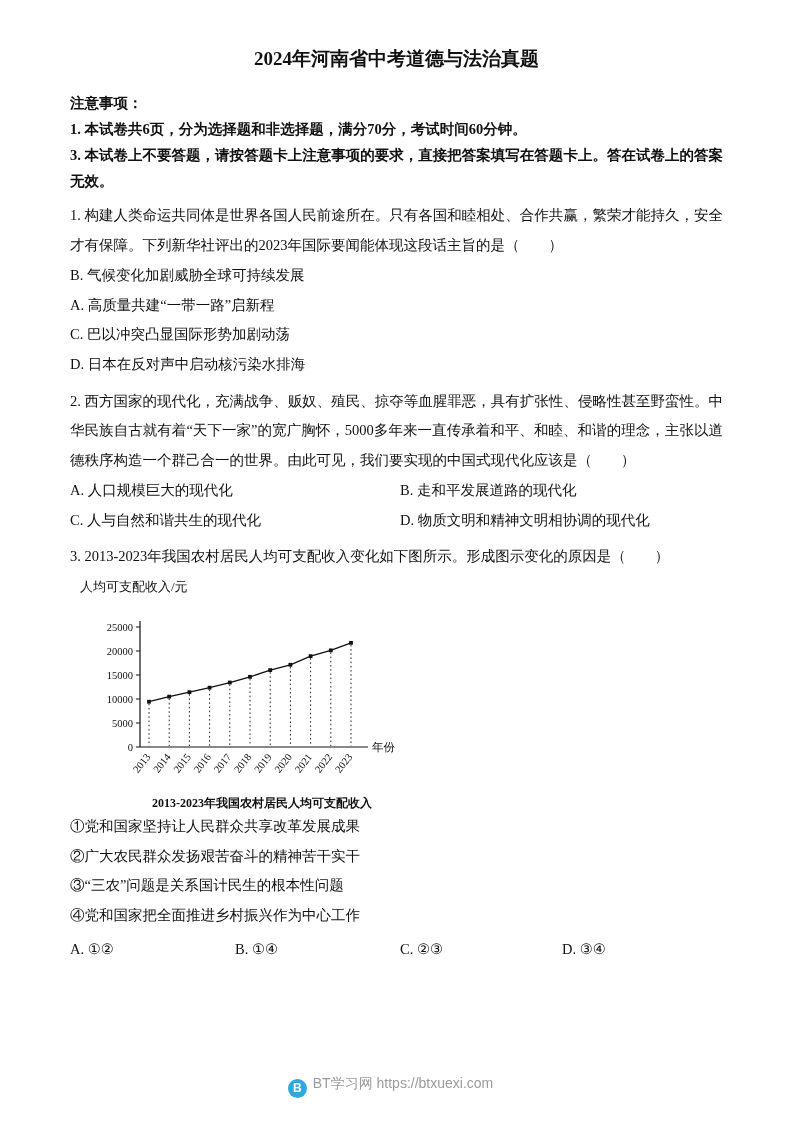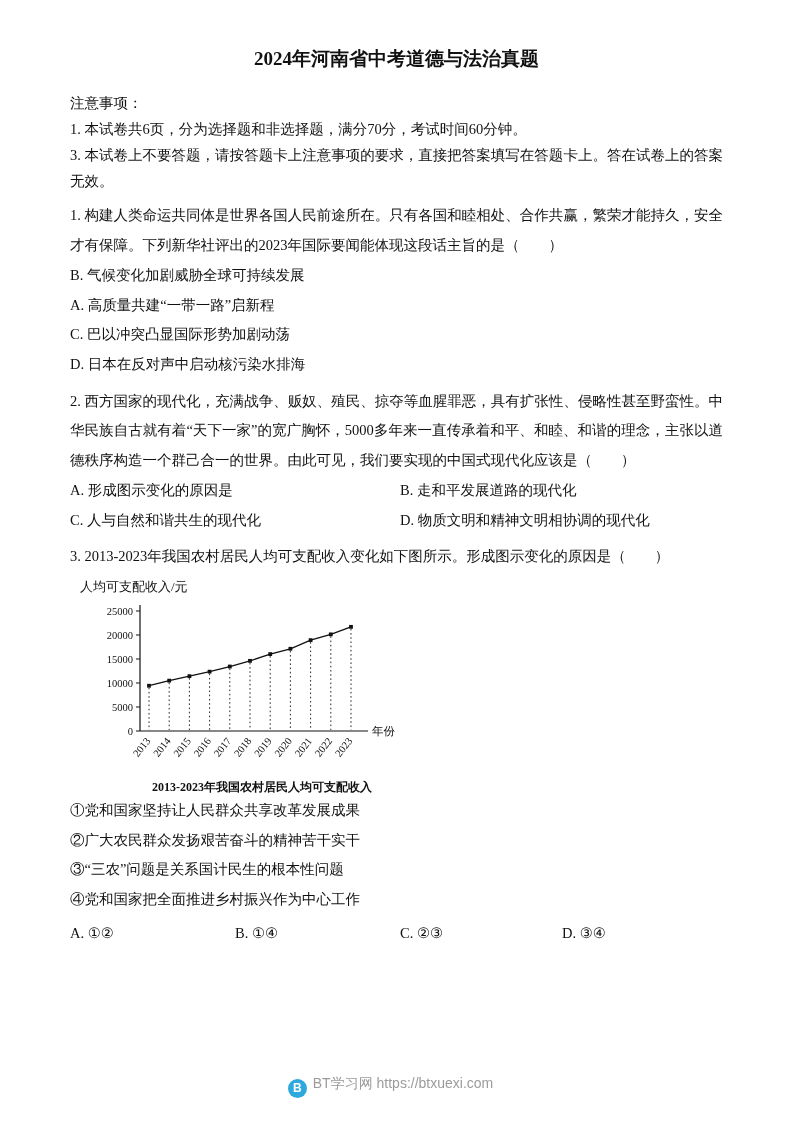--- a/index.html
+++ b/index.html
@@ -8,27 +8,27 @@
     width: 793px; height: 1122px;
     position: relative; overflow: hidden;
     font-family: "Liberation Serif", "DejaVu Serif", serif;
     color: #111111; font-size: 14.5px;
   }
   .content { padding: 46px 70px 0 70px; }
   .title {
     text-align: center; font-size: 19px; font-weight: 700;
     margin-bottom: 18px;
   }
-  .notice-line { line-height: 1.8; font-weight: 400; text-align: justify; }
+  .notice-line { line-height: 1.8; font-weight: 700; text-align: justify; }
   .section-heading { line-height: 1.8; font-weight: 700; text-align: justify; margin-top: 5px; }
   .qtext { line-height: 2.05; text-align: justify; margin-top: 7px; }
   .opt { line-height: 2.05; }
   .opt-grid { display: grid; grid-template-columns: 330px 1fr; line-height: 2.05; }
   .chart-wrap { margin-top: 6px; margin-left: 6px; width: 372px; }
-  .chart-ylabel { font-size: 13px; margin-left: 4px; margin-bottom: 1px; }
+  .chart-ylabel { font-size: 13px; margin-left: 4px; margin-bottom: 17px; }
   .chart-caption { text-align: center; font-weight: 700; font-size: 12px; margin-top: 0px; }
   .stmt { line-height: 2.05; }
   .q3-opts { display: grid; grid-template-columns: 165px 165px 162px 1fr; line-height: 2.2; margin-top: 3px; }
   svg { font-family: "Liberation Serif", "DejaVu Serif", serif; display: block; }
   .footer {
     position: absolute; left: 0; right: 12px; bottom: 24px;
     text-align: center; color: #9b9b9b; font-size: 14px;
     font-family: Liberation Sans, sans-serif;
   }
   .footer .logo {
@@ -52,21 +52,21 @@
 
 
   <p class="qtext">1. 构建人类命运共同体是世界各国人民前途所在。只有各国和睦相处、合作共赢，繁荣才能持久，安全才有保障。下列新华社评出的2023年国际要闻能体现这段话主旨的是（　　）</p>
   <div class="opt">B. 气候变化加剧威胁全球可持续发展</div>
   <div class="opt">A. 高质量共建“一带一路”启新程</div>
   <div class="opt">C. 巴以冲突凸显国际形势加剧动荡</div>
   <div class="opt">D. 日本在反对声中启动核污染水排海</div>
 
   <p class="qtext">2. 西方国家的现代化，充满战争、贩奴、殖民、掠夺等血腥罪恶，具有扩张性、侵略性甚至野蛮性。中华民族自古就有着“天下一家”的宽广胸怀，5000多年来一直传承着和平、和睦、和谐的理念，主张以道德秩序构造一个群己合一的世界。由此可见，我们要实现的中国式现代化应该是（　　）</p>
   <div class="opt-grid">
-    <div>A. 形成图示变化的原因是</div>
+    <div>A. 人口规模巨大的现代化</div>
     <div>B. 走和平发展道路的现代化</div>
     <div>C. 人与自然和谐共生的现代化</div>
     <div>D. 物质文明和精神文明相协调的现代化</div>
   </div>
 
   <p class="qtext">3. 2013-2023年我国农村居民人均可支配收入变化如下图所示。形成图示变化的原因是（　　）</p>
 
   <div class="chart-wrap">
     <div class="chart-ylabel">人均可支配收入/元</div>
     <div id="chart-svg-host">

